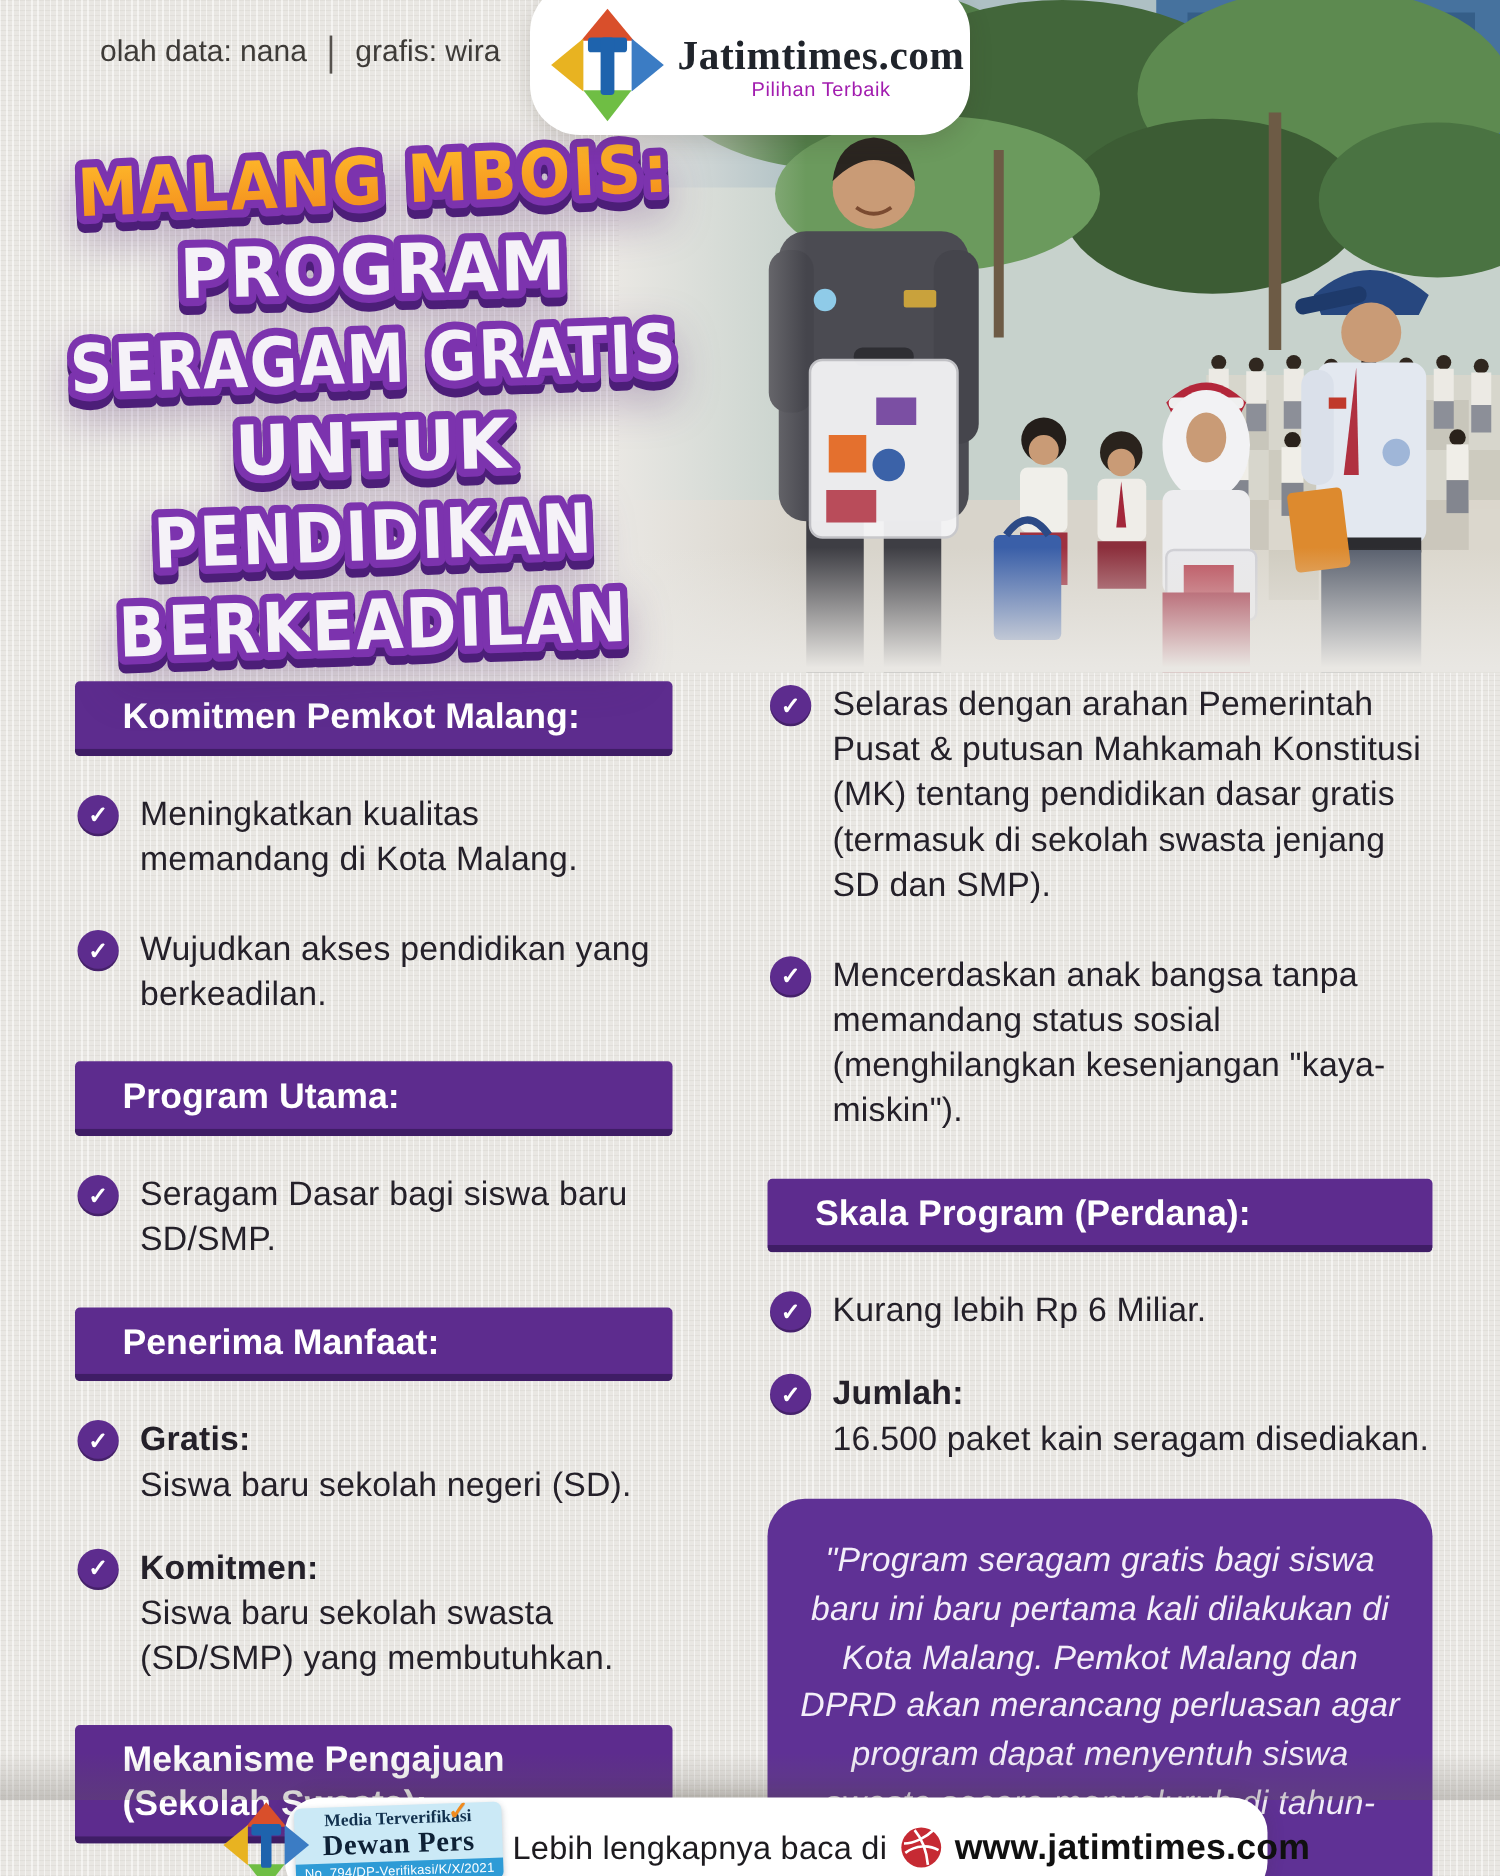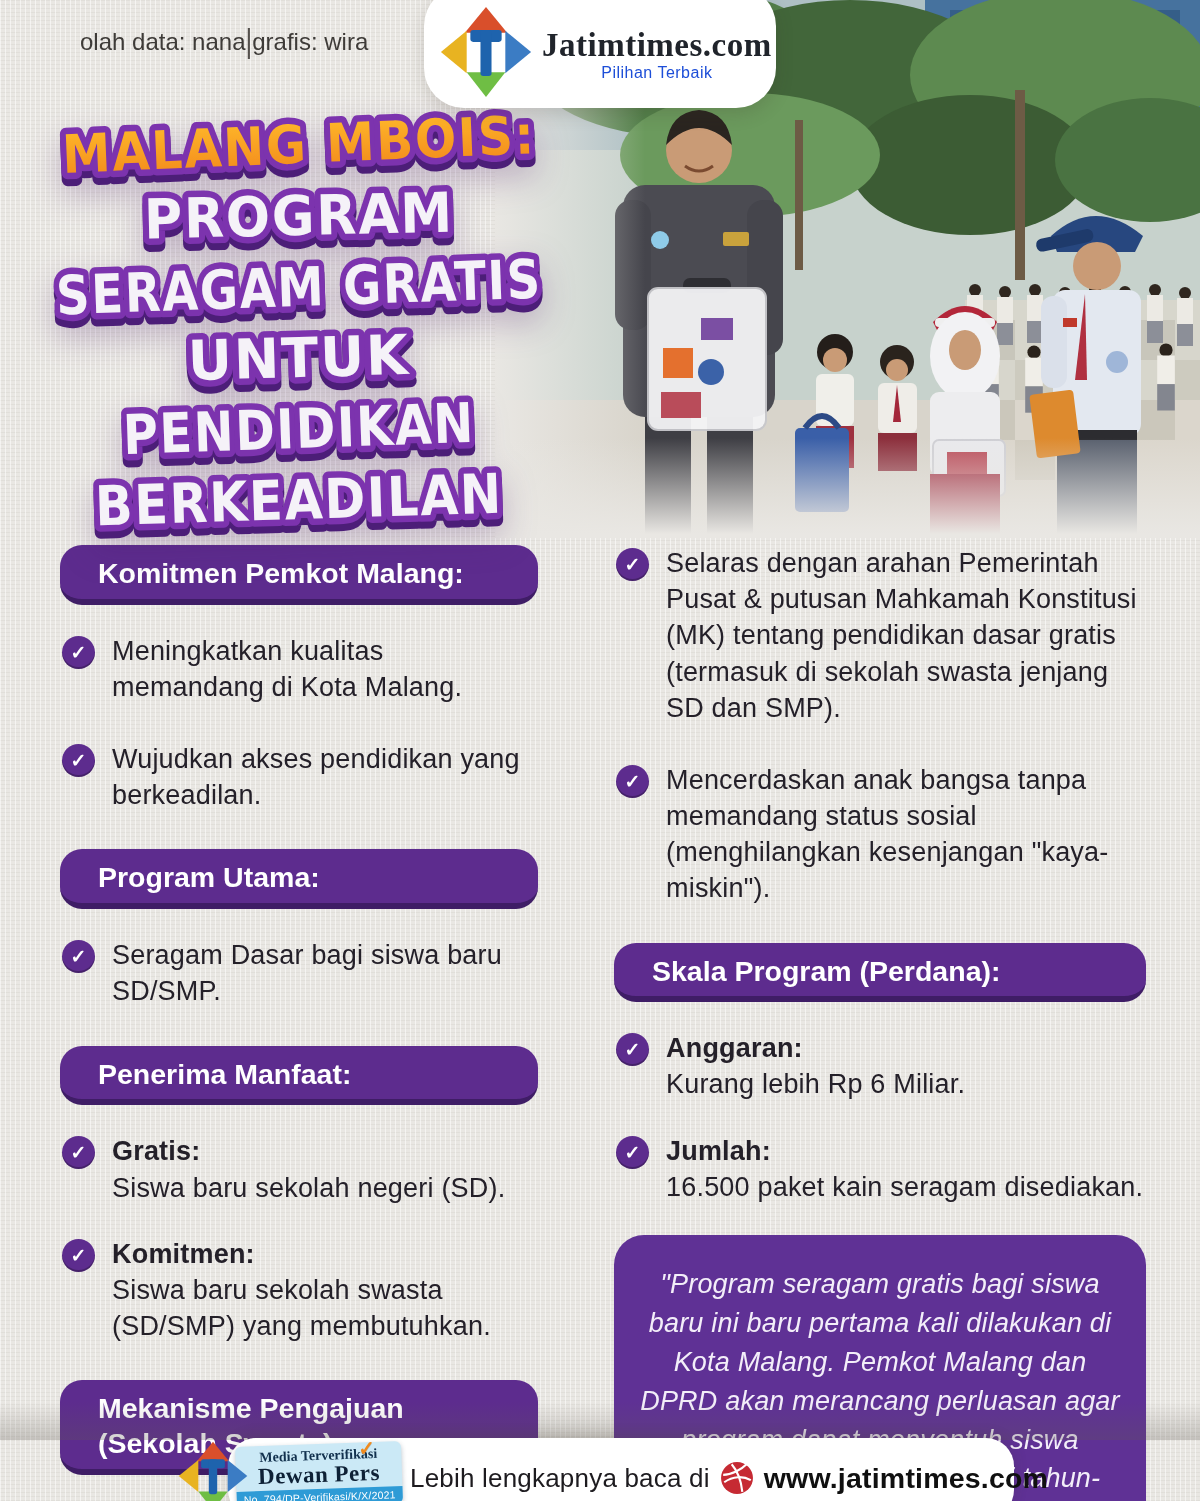--- a/index.html
+++ b/index.html
@@ -21,24 +21,24 @@
     background:linear-gradient(180deg, rgba(233,231,227,0) 0%, #E9E7E3 96%); }
 
   
   .logo-card{ position:absolute; left:424px; top:-14px; width:352px; height:122px;
     background:#fff; border-radius:40px; box-shadow:0 6px 18px rgba(60,50,40,.18);
     display:flex; align-items:center; padding:14px 18px 4px 16px; gap:10px; z-index:30;}
   .logo-card .mark{ width:92px; height:92px; flex:0 0 92px; }
   .brand-words{ line-height:1; margin-top:6px;}
   .brand-name{ font-weight:700; font-size:33px; color:#20242B; letter-spacing:.5px;
     font-family:Liberation Serif, serif;}
-  .brand-tag{ font-size:16px; color:#1d4ed8; text-align:center; margin-top:3px; letter-spacing:.5px;}
-
-  
-  .credits{ position:absolute; left:80px; top:26px; display:flex; align-items:center; 
+  .brand-tag{ font-size:16px; color:#a21caf; text-align:center; margin-top:3px; letter-spacing:.5px;}
+
+  
+  .credits{ position:absolute; left:80px; top:26px; display:flex; align-items:center; gap:16px;
     font-size:24px; color:#3E3B38; z-index:5;}
   .credits .sep{ color:#55514D; font-size:26px; font-weight:300; transform:scaleY(1.25);}
 
   
   .title{ position:absolute; left:44px; top:112px; width:510px; z-index:20;
     filter:drop-shadow(0 12px 16px rgba(70,25,105,.25)); }
   .title svg{ display:block; margin:-5px auto; overflow:visible;}
   .title text{ font-family:"DejaVu Sans","Liberation Sans",sans-serif; font-weight:800;
     letter-spacing:2px; stroke-linejoin:round; }
   .t-sh{ stroke:#4C1E78; stroke-width:13px; fill:#4C1E78; }
@@ -46,21 +46,21 @@
   .fill-orange{ fill:url(#gradOrange); }
   .fill-white{ fill:#F5F2F8; }
   .r1{ transform:rotate(-2.4deg);} .r2{ transform:rotate(-1.3deg);}
   .r3{ transform:rotate(-2deg);}  .r4{ transform:rotate(-1.6deg);}
   .r5{ transform:rotate(-2deg);}  .r6{ transform:rotate(-1.8deg);}
 
   
   .col{ position:absolute; top:545px; }
   .col-left{ left:60px; width:478px; }
   .col-right{ left:614px; width:532px; }
-  .hdr{ background:#5D2C8E; border-bottom:6px solid #3F1D66; border-radius:22px;
+  .hdr{ background:#5D2C8E; border-bottom:6px solid #3F1D66; border-radius:4px;
     color:#fff; font-weight:700; font-size:28.5px; line-height:1.22;
     padding:11px 18px 8px 38px; margin-bottom:28px; }
   .it{ display:flex; gap:17px; margin:0 0 36px 2px; }
   .chk{ width:33px; height:33px; flex:0 0 33px; border-radius:50%; background:#5D2C8E;
     color:#fff; display:flex; align-items:center; justify-content:center;
     font-size:19px; font-weight:900; margin-top:3px;
     box-shadow:inset 0 -2px 0 rgba(0,0,0,.25);}
   .itx{ font-size:27px; color:#242029; line-height:1.34; letter-spacing:.2px;}
   .blead{ display:block; font-weight:700; }
   .gap-sm{ margin-bottom:30px; }
@@ -356,21 +356,20 @@
   </div>
   <div class="it">
     <span class="chk">✓</span>
     <div class="itx">Mencerdaskan anak bangsa tanpa memandang status sosial (menghilangkan kesenjangan "kaya-miskin").</div>
   </div>
 
   <div class="hdr mt">Skala Program (Perdana):</div>
   <div class="it gap-sm">
     <span class="chk">✓</span>
     <div class="itx">
-      <span class="blead">Anggaran:</span>
       <span>Kurang lebih Rp 6 Miliar.</span>
     </div>
   </div>
   <div class="it gap-sm">
     <span class="chk">✓</span>
     <div class="itx">
       <span class="blead">Jumlah:</span>
       <span>16.500 paket kain seragam disediakan.</span>
     </div>
   </div>

